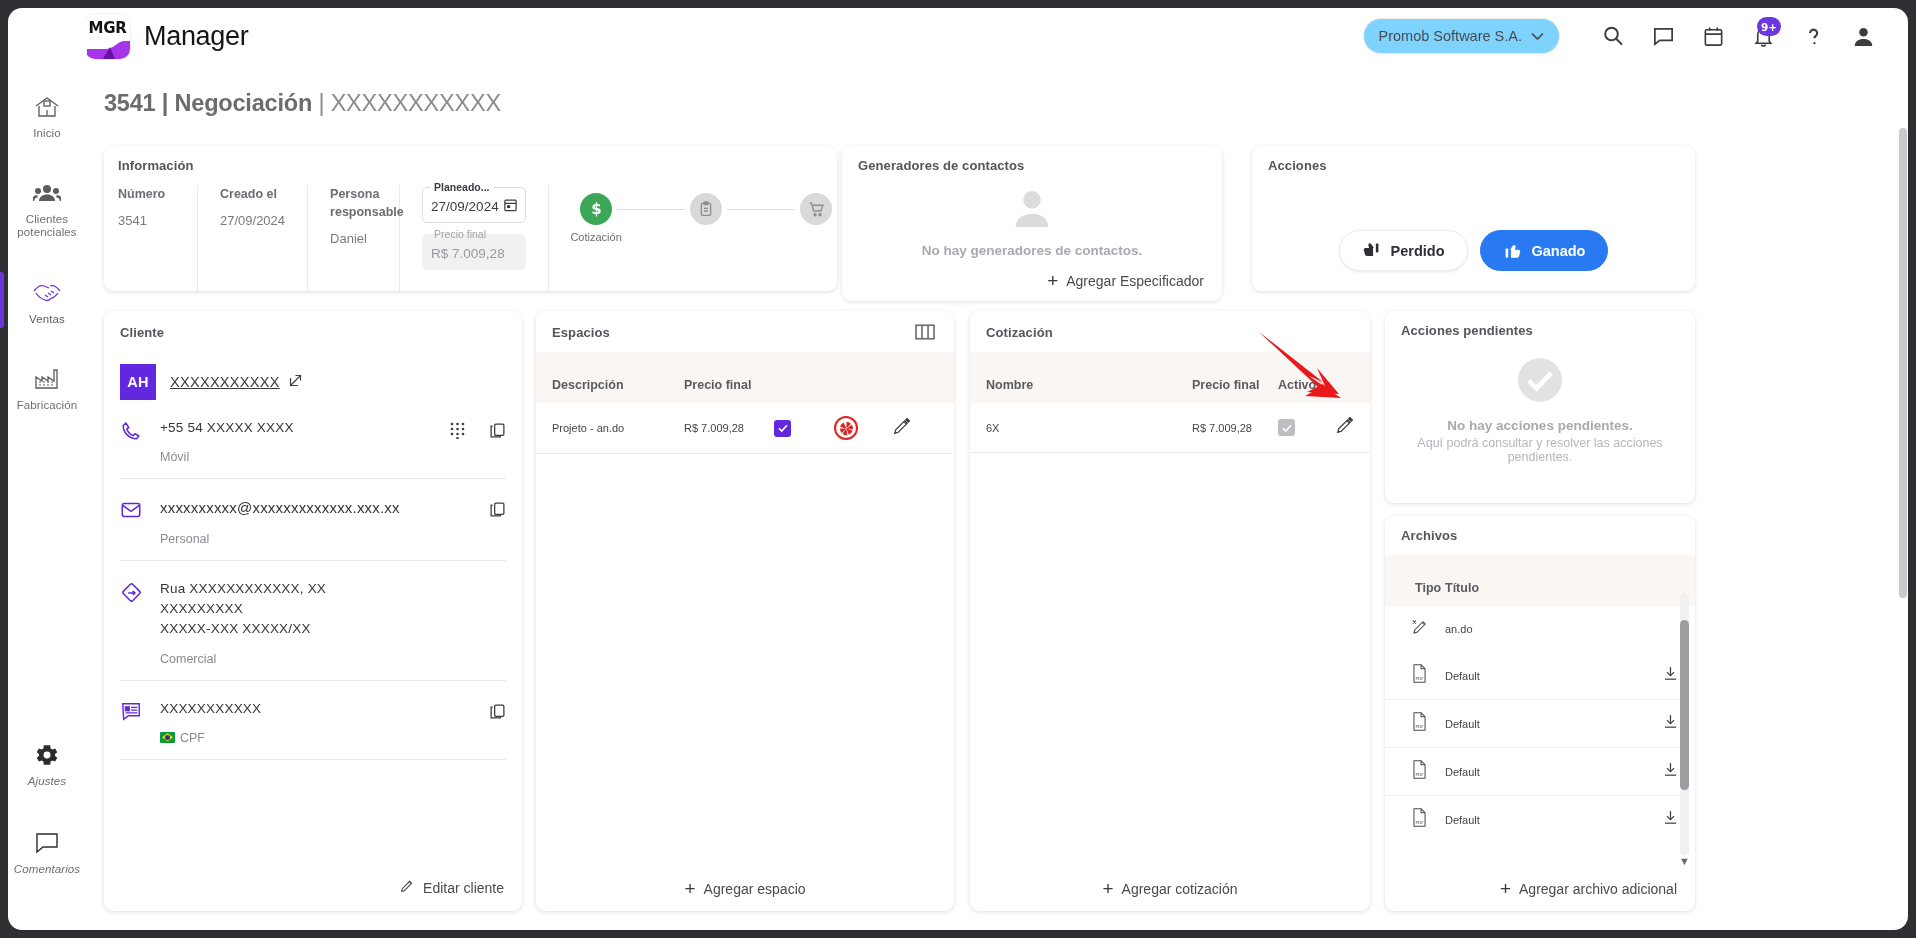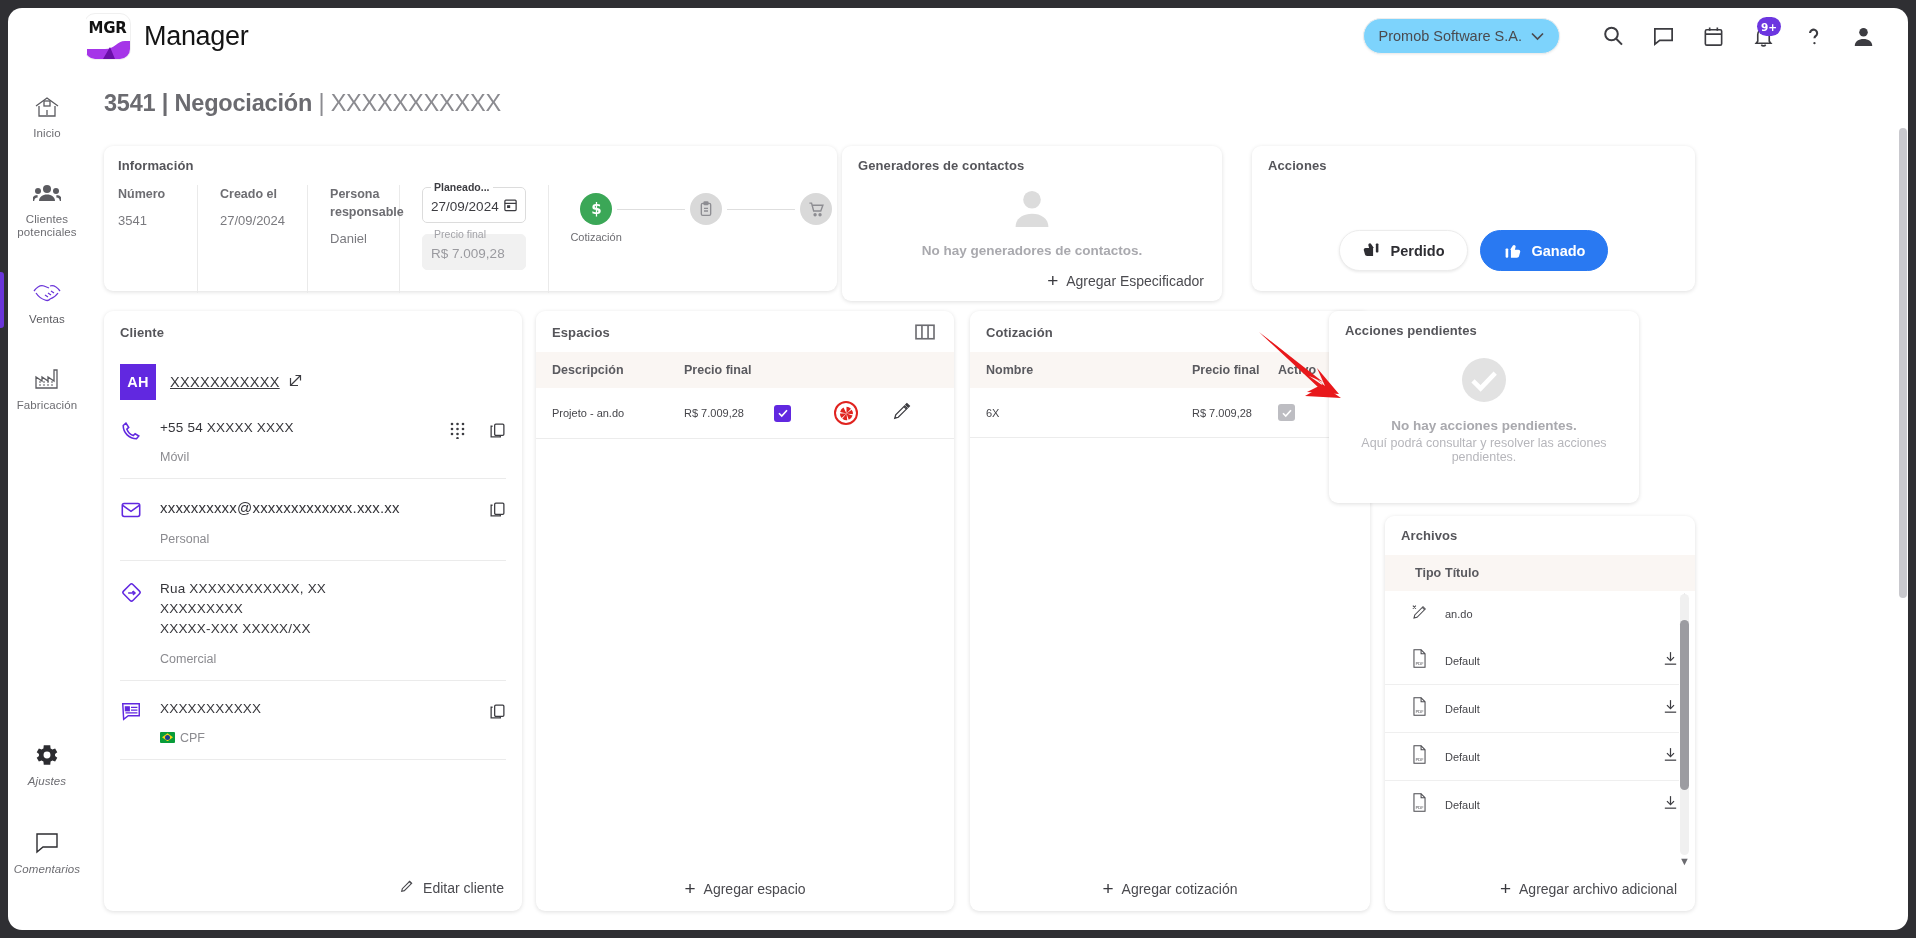--- a/index.html
+++ b/index.html
@@ -189,40 +189,40 @@
   .flag::before { content:""; position:absolute; left:2px; top:1.5px; width:11px; height:8px;
                   background:#f5d516; clip-path: polygon(50% 0,100% 50%,50% 100%,0 50%); }
   .flag::after { content:""; position:absolute; left:5px; top:3px; width:5px; height:5px;
                  border-radius:50%; background:#1b3d8f; }
 
   
   #card-espacios { left: 458px; top: 303px; width: 418px; height: 600px; padding: 14px 0 0; }
   #card-cotizacion { left: 892px; top: 303px; width: 400px; height: 600px; padding: 14px 0 0; }
   .tbl-head-row { display: flex; background: #faf6f3; padding: 11px 0; margin-top: 12px; }
   .tbl-row { display: flex; padding: 13px 0; border-bottom: 1px solid #ececec; align-items: center; }
-  .th { font-size: 12.5px; color: #5a5a5f; font-weight: 600; }
+  .th { font-size: 12.5px; color: #5a5a5f; font-weight: 600; margin-top: 15px; }
   .td { font-size: 11px; color: #45454a; }
   .cbx {
     width: 17px; height: 17px; border-radius: 3px; background: #6128e0;
     display: flex; align-items: center; justify-content: center; color: #fff; font-size: 12px;
   }
   .cbx.dis { background: #bdbdc2; }
   .pencil { color: #3c3c41; cursor: pointer; }
   .promob-badge {
     width: 24px; height: 24px; border-radius: 50%; border: 2px solid #e0231f;
     display: flex; align-items: center; justify-content: center;
   }
   .card-foot {
     position: absolute; left: 0; right: 0; bottom: 14px;
     display: flex; justify-content: center;
   }
   .cols-ic { position: absolute; right: 18px; top: 12px; color: #6c6c71; cursor: pointer; }
 
   
-  #card-pend { left: 1251px; top: 303px; width: 310px; height: 192px; padding: 12px 16px; }
+  #card-pend { left: 1307px; top: 303px; width: 310px; height: 192px; padding: 12px 16px; }
   #card-arch { left: 1307px; top: 508px; width: 310px; height: 395px; padding: 12px 0 0; }
   .arch-row { display: flex; align-items: center; padding: 12px 0; border-bottom: 1px solid #efefef; }
   .dl { color: #3c3c41; cursor: pointer; }
   .scroll-track {
     position: absolute; right: 6px; top: 78px; bottom: 56px; width: 9px;
     background: #f0f0f0; border-radius: 5px;
   }
   .scroll-thumb {
     position: absolute; left: 0; top: 26px; width: 9px; height: 170px;
     background: #9c9ca1; border-radius: 5px;

